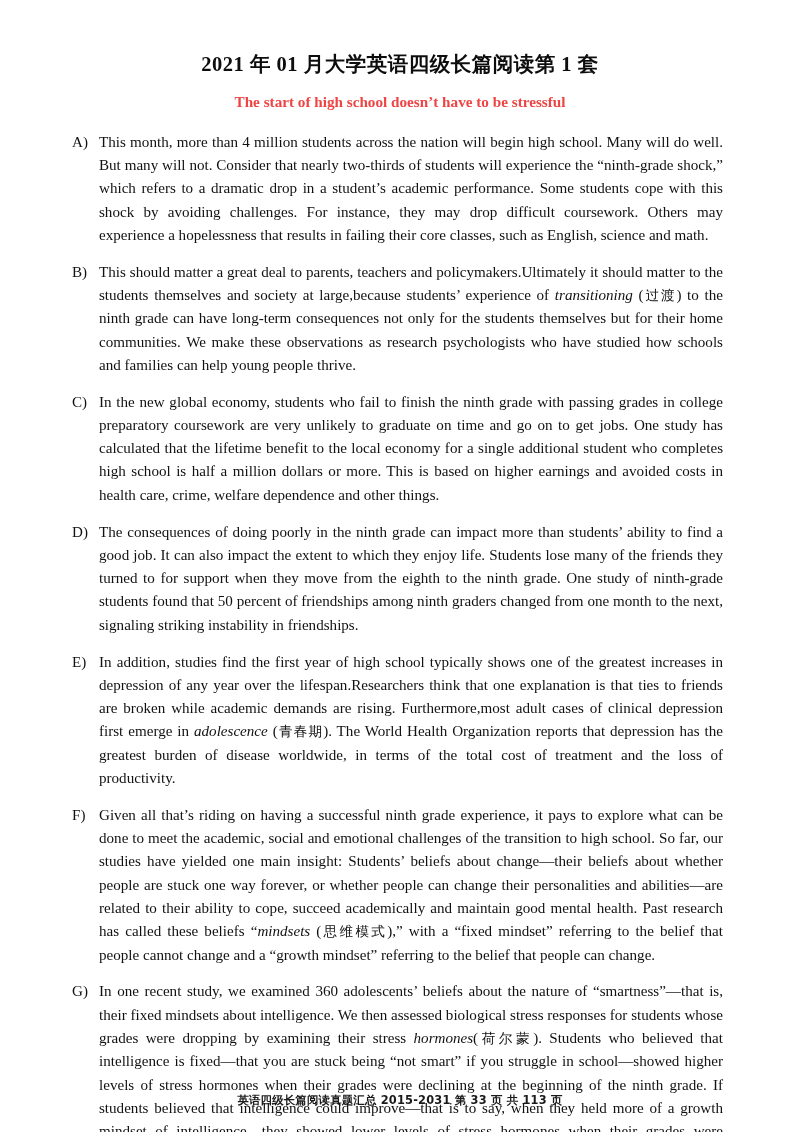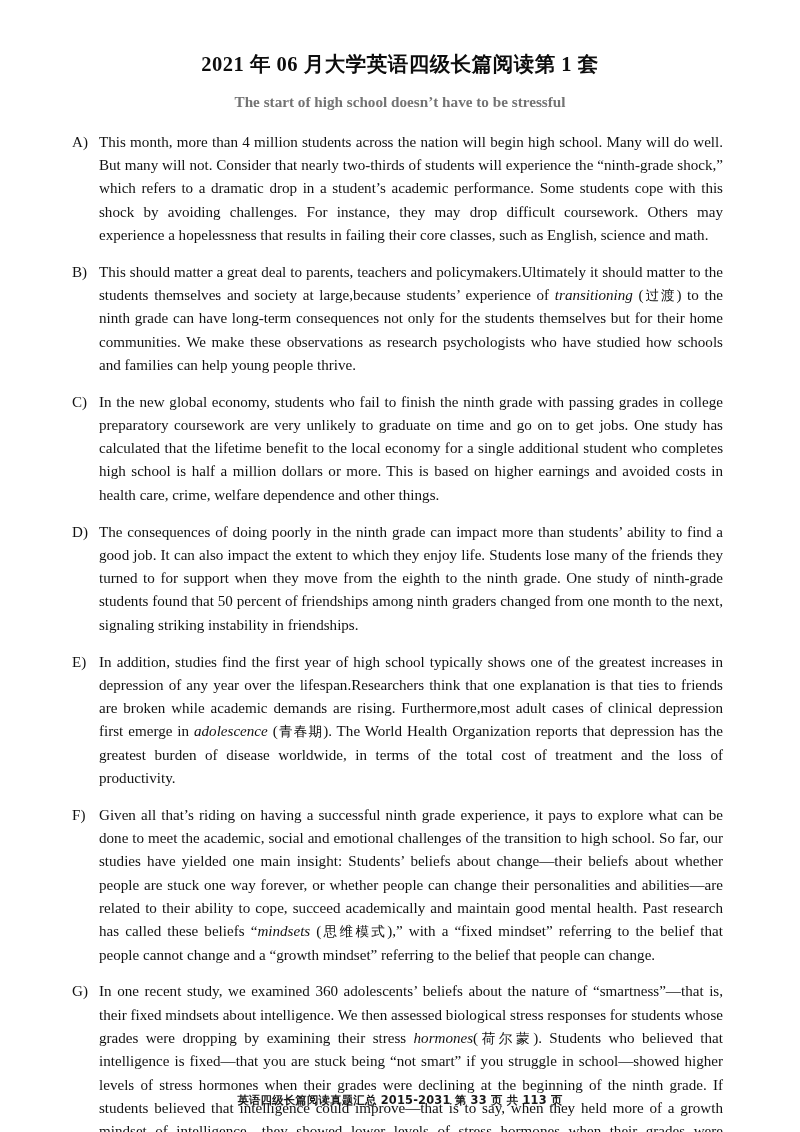--- a/index.html
+++ b/index.html
@@ -35,21 +35,21 @@
     font-family: "Liberation Serif", "DejaVu Serif", serif;
     color: #0d0d0d;
   }
   .doc-subtitle {
     text-align: center;
     font-size: 15.2px;
     font-weight: 700;
     margin: 0;
     padding-top: 14px;
     line-height: 1.25;
-    color: #737373;
+    color: #ef4444;
   }
 
   
   .body-wrap {
     margin: 0;
     padding: 20px 77px 0 72px;
     box-sizing: border-box;
   }
   .para {
     position: relative;
@@ -97,21 +97,21 @@
     font-weight: 700;
     color: #1a1a1a;
     letter-spacing: 0.2px;
   }
 </style>
 </head>
 <body>
 
 <div id="page">
 
-  <h1 class="doc-title">2021 年 06 月大学英语四级长篇阅读第 1 套</h1>
+  <h1 class="doc-title">2021 年 01 月大学英语四级长篇阅读第 1 套</h1>
   <h2 class="doc-subtitle">The start of high school doesn’t have to be stressful</h2>
 
   <div class="body-wrap" id="body-wrap">
       <div class="para">
         <span class="label">A)</span>
         <span class="ptext">This month, more than 4 million students across the nation will begin high school. Many will do well. But many will not. Consider that nearly two-thirds of students will experience the “ninth-grade shock,” which refers to a dramatic drop in a student’s academic performance. Some students cope with this shock by avoiding challenges. For instance, they may drop difficult coursework. Others may experience a hopelessness that results in failing their core classes, such as English, science and math.</span>
       </div>
       <div class="para">
         <span class="label">B)</span>
         <span class="ptext"><span>This should matter a great deal to parents, teachers and policymakers.Ultimately it should matter to the students themselves and society at large,because students’ experience of </span><span class="it">transitioning</span><span> (</span><span class="cn">过渡</span><span>) to the ninth grade can have long-term consequences not only for the students themselves but for their home communities. We make these observations as research psychologists who have studied how schools and families can help young people thrive.</span></span>

